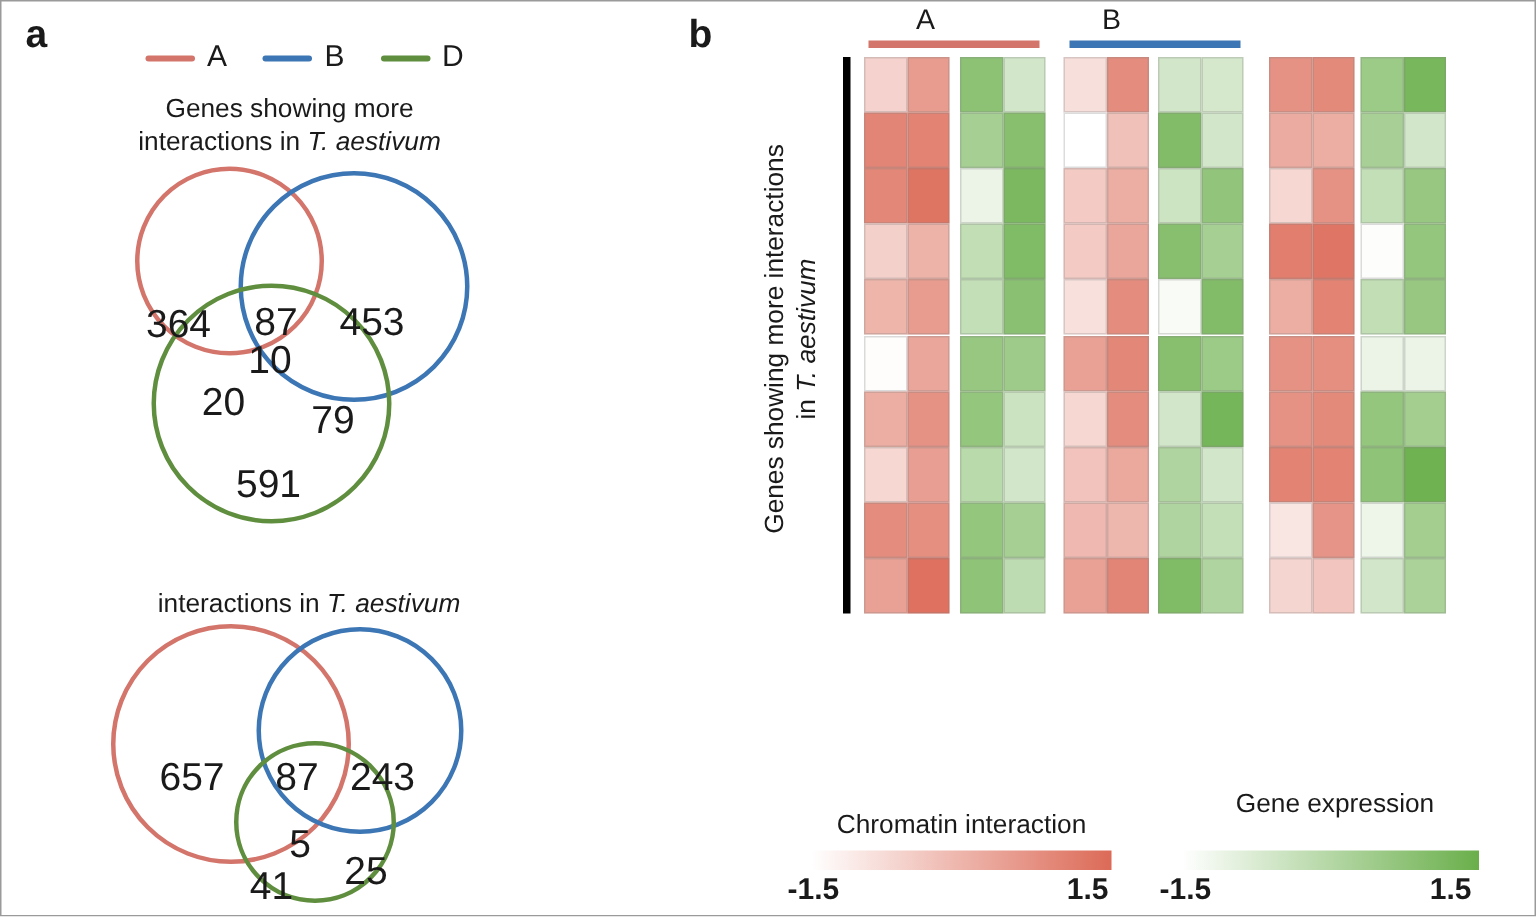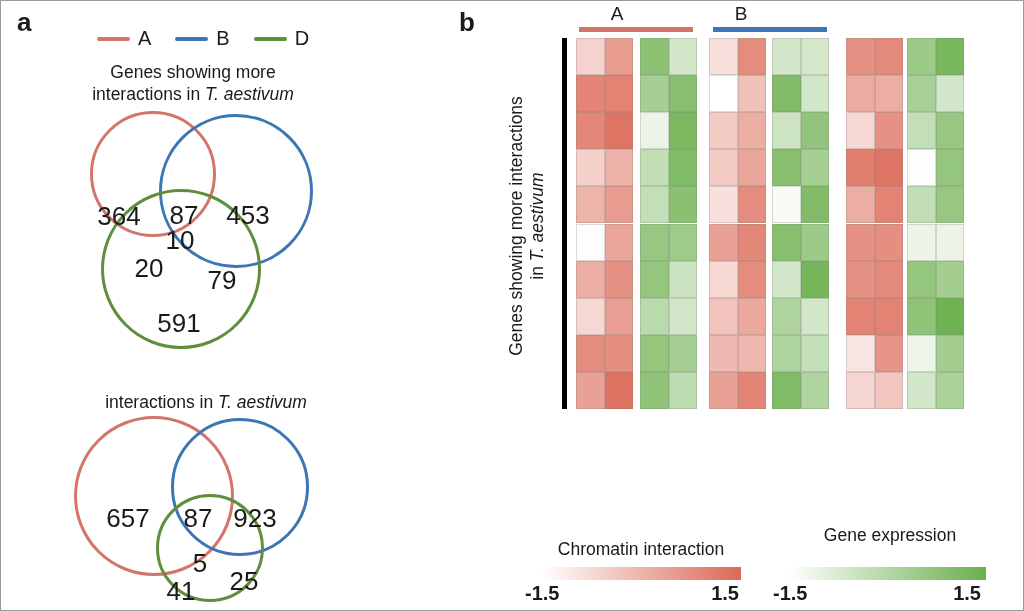--- a/index.html
+++ b/index.html
@@ -61,21 +61,21 @@
 
   <div class="vtitle" style="left:65px;top:368px;width:280px">
     <br>
     <span>interactions in </span><i>T. aestivum</i>
   </div>
   <div class="circle" style="left: 73px; top: 415px; width: 160px; height: 160px; border-color: rgb(211, 117, 107);"></div>
   <div class="circle" style="left: 170px; top: 417px; width: 138px; height: 138px; border-color: rgb(60, 118, 180);"></div>
   <div class="circle" style="left: 155px; top: 493px; width: 108px; height: 108px; border-color: rgb(95, 142, 62);"></div>
   <div class="vnum" style="left:127px;top:469px">657</div>
   <div class="vnum" style="left:197px;top:469px">87</div>
-  <div class="vnum" style="left:254px;top:469px">923</div>
+  <div class="vnum" style="left:254px;top:469px">243</div>
   <div class="vnum" style="left:199px;top:514px">5</div>
   <div class="vnum" style="left:243px;top:532px">25</div>
   <div class="vnum" style="left:180px;top:542px">41</div>
   <div class="vnum" style="left:212px;top:572px">421</div>
 
   <div class="panel-label" style="left:458px;top:6px">b</div>
 
   <div class="groupletter" style="left:616px;top:2px">A</div>
   <div class="groupbar" style="left: 578px; top: 26px; width: 114px; background-color: rgb(211, 117, 107);"></div>
   <div class="groupletter" style="left:740px;top:2px">B</div>

